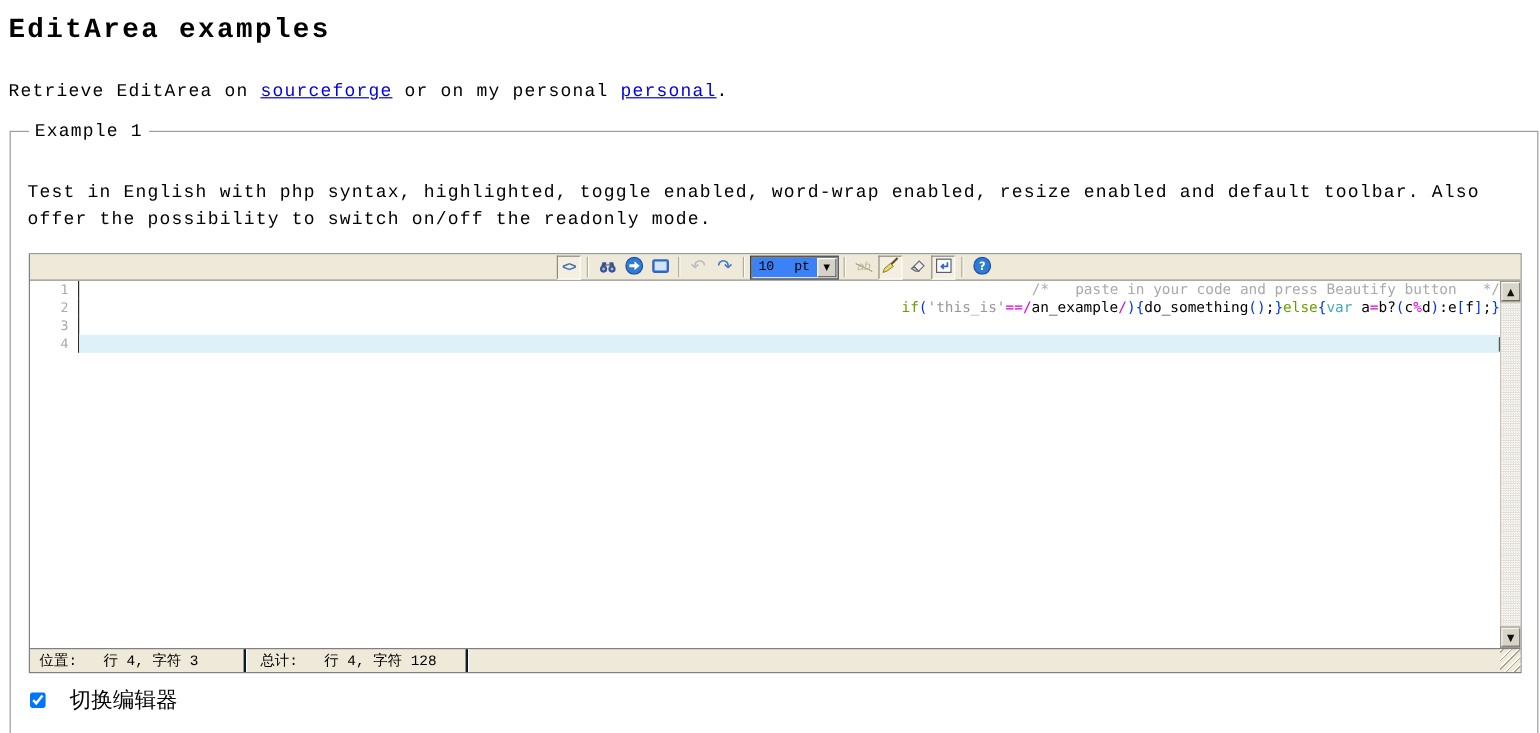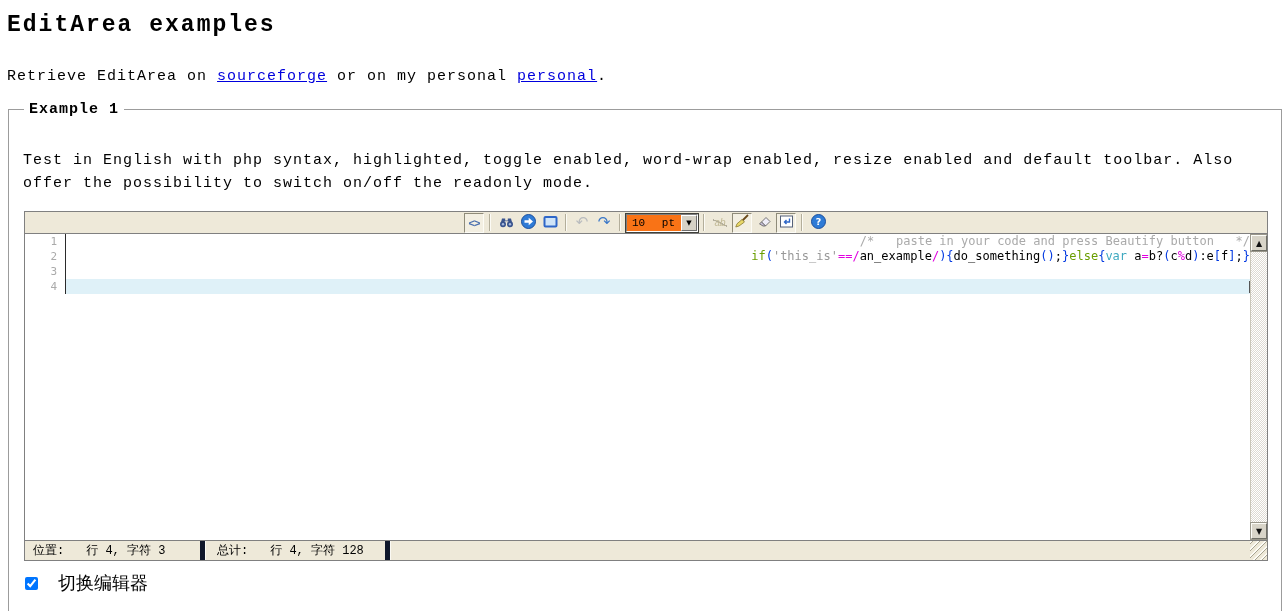--- a/index.html
+++ b/index.html
@@ -6,21 +6,21 @@
   html, body { width: 1283px; height: 611px; overflow: hidden; background: #fff;
     font-family: "Liberation Mono", "DejaVu Sans Mono", monospace; color: #000; }
 
   
   .page-title { font-size: 23px; font-weight: bold; letter-spacing: 2px; margin: 12px 0 0 7px; }
   .intro { font-size: 15px; letter-spacing: 1px; margin: 30px 0 0 7px; }
   .intro a { color: #0000DD; text-decoration: underline; cursor: pointer; }
 
   
   fieldset.example { margin: 16px 1px 0 8px; border: 1px solid #9c9c9c; padding: 0 0 40px 13px; min-height: 520px; }
-  legend.example-legend { font-size: 15px; letter-spacing: 1px; padding: 0 5px; margin-left: 2px; font-weight: bold; }
+  legend.example-legend { font-size: 15px; letter-spacing: 1px; padding: 0 5px; margin-left: 2px; }
   .description { font-size: 15px; letter-spacing: 1px; line-height: 23px; margin: 31px 0 0 1px; max-width: 1235px; font-family: Liberation Mono, monospace; }
 
   
   .editor { width: 1244px; margin: 16px 0 0 2px; border: 1px solid #808080; background: #fff; }
 
   
   .toolbar { height: 22px; background: var(--c-toolbar_bg, #EEE9D9); border-bottom: 1px solid #808080;
     display: flex; align-items: center; justify-content: center; gap: 2px; }
   .tbtn { width: 20px; height: 20px; display: flex; align-items: center; justify-content: center;
     background: transparent; border: 1px solid transparent; padding: 0; cursor: pointer; }
@@ -28,21 +28,21 @@
   .tbtn.disabled { opacity: 0.85; cursor: default; }
   .tsep { width: 0; height: 17px; border-left: 1px solid #b3ae9b; border-right: 1px solid #fcfbf5; margin: 0 3px; }
   .tglyph { font-size: 11px; font-weight: bold; color: #4a6fae; letter-spacing: -1px; }
   .arrow { font-size: 15px; line-height: 15px; font-family: "DejaVu Sans", sans-serif; }
   .arrow.undo { color: #b0b4ba; }
   .arrow.redo { color: #3a77c8; }
   .ab { font-size: 10px; font-style: italic; color: #b9b089;
     background: linear-gradient(25deg, transparent 44%, #a9a492 44%, #a9a492 52%, transparent 52%); padding: 0 1px; }
 
   
-  .fontselect { width: 72px; height: 18px; background: #f97316; display: flex; align-items: center;
+  .fontselect { width: 72px; height: 18px; background: #3b82f6; display: flex; align-items: center;
     border: 1px solid; border-color: #808080 #fff #fff #808080; outline: 1px solid #40403a; cursor: pointer; }
   .fontselect .val { flex: 1; font-size: 11px; padding-left: 5px; word-spacing: 10px; }
   .selbtn { width: 16px; height: 16px; background: #D6D2C6; border: 1px solid; border-color: #fff #6d6d6d #6d6d6d #fff;
     display: flex; align-items: center; justify-content: center; font-size: 7px; color: #000;
     font-family: "DejaVu Sans", sans-serif; }
 
   
   .content { position: relative; height: 306px; background: #fff; overflow: hidden; }
   .code-lines { position: absolute; left: 0; top: 0; right: 17px; }
   .code-line { display: flex; height: 15px; font-size: 12px; line-height: 15px; font-family: "DejaVu Sans Mono", monospace; }
@@ -65,21 +65,21 @@
     background-size: 2px 2px; }
   .sbtn { position: absolute; left: 0; width: 16px; height: 16px; background: #D8D4C8;
     border: 1px solid; border-color: #fdfdf8 #6f6f66 #6f6f66 #fdfdf8; outline: 1px solid #9a978b;
     display: flex; align-items: center; justify-content: center; font-size: 8px; color: #111;
     font-family: "DejaVu Sans", sans-serif; cursor: pointer; }
   .sbtn.up { top: 1px; } .sbtn.down { bottom: 1px; }
 
   
   .statusbar { height: 20px; background: var(--c-toolbar_bg, #EEE9D9); border-top: 1px solid #808080;
     display: flex; align-items: stretch; font-size: 12px; }
-  .cell { display: flex; align-items: center; border-right: 5px solid #0f172a; box-shadow: 1px 0 0 #fbfaf4; }
+  .cell { display: flex; align-items: center; border-right: 2px solid #0f172a; box-shadow: 1px 0 0 #fbfaf4; }
   .cell.c1 { width: 180px; padding-left: 8px; }
   .cell.c2 { width: 185px; padding-left: 12px; }
   .cell .lbl { margin-right: 22px; }
   .cell.rest { flex: 1; border-right: none; box-shadow: none; }
   .grip { width: 17px; height: 100%;
     background: repeating-linear-gradient(-45deg, transparent 0 3px, #a7a390 3px 4px, #fdfcf6 4px 5px); cursor: nwse-resize; }
 
   
   .toggle-row { margin: 10px 0 0 3px; font-size: 18px; display: flex; align-items: center; gap: 20px; }
   .toggle-row input { width: 13px; height: 13px; }

